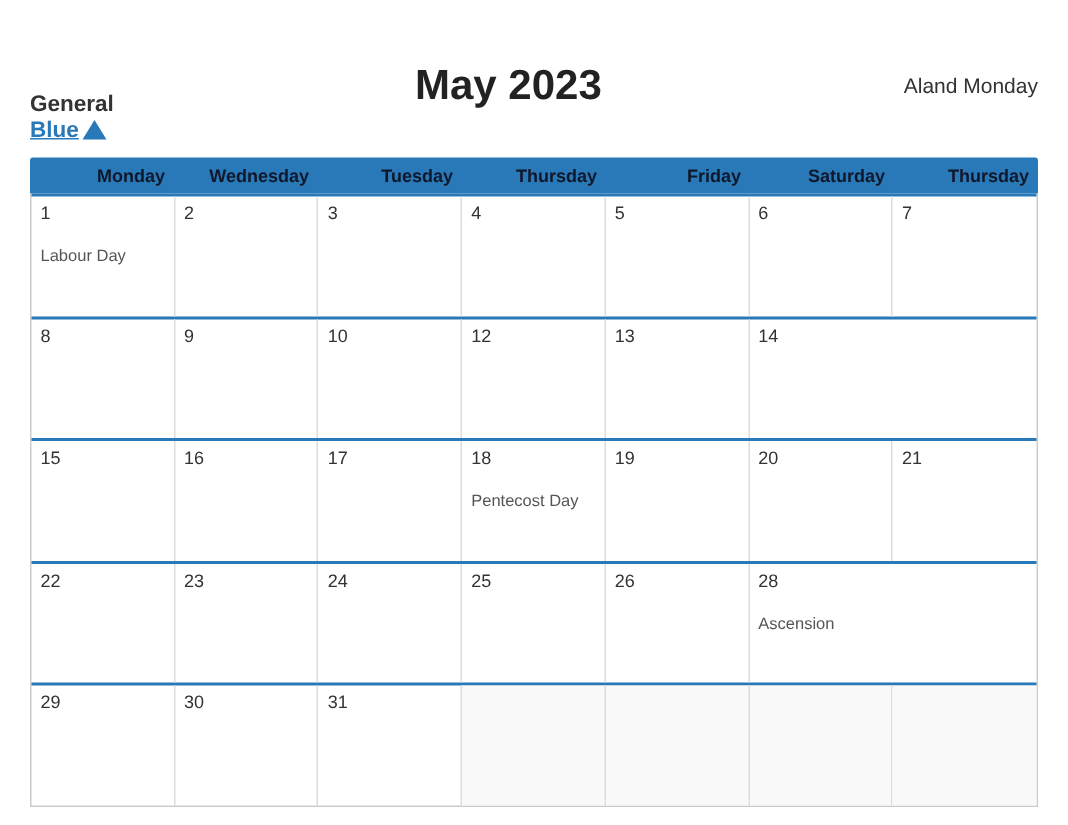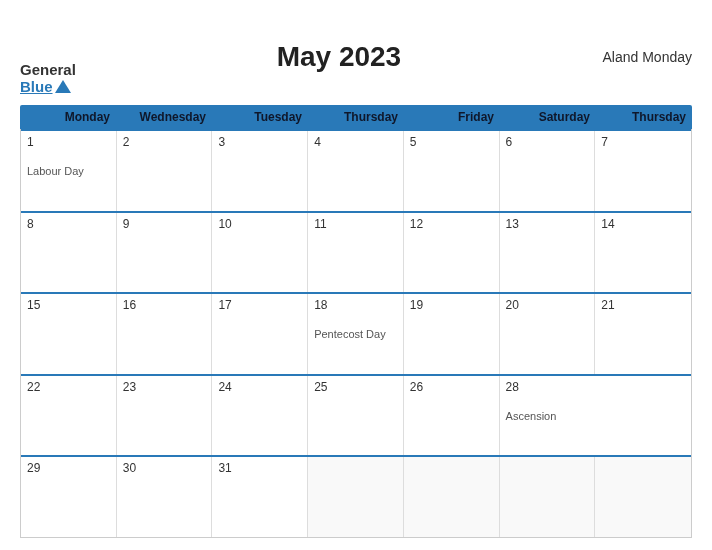--- a/index.html
+++ b/index.html
@@ -184,23 +184,20 @@
           <div class="cal-cell">
             <span class="cal-day-num">8</span>
           </div>
           <div class="cal-cell">
             <span class="cal-day-num">9</span>
           </div>
           <div class="cal-cell">
             <span class="cal-day-num">10</span>
           </div>
           <div class="cal-cell">
-            <span class="cal-day-num">11</span>
-          </div>
-          <div class="cal-cell">
             <span class="cal-day-num">12</span>
           </div>
           <div class="cal-cell">
             <span class="cal-day-num">13</span>
           </div>
           <div class="cal-cell">
             <span class="cal-day-num">14</span>
           </div>
         </div>
         <div class="cal-week">

